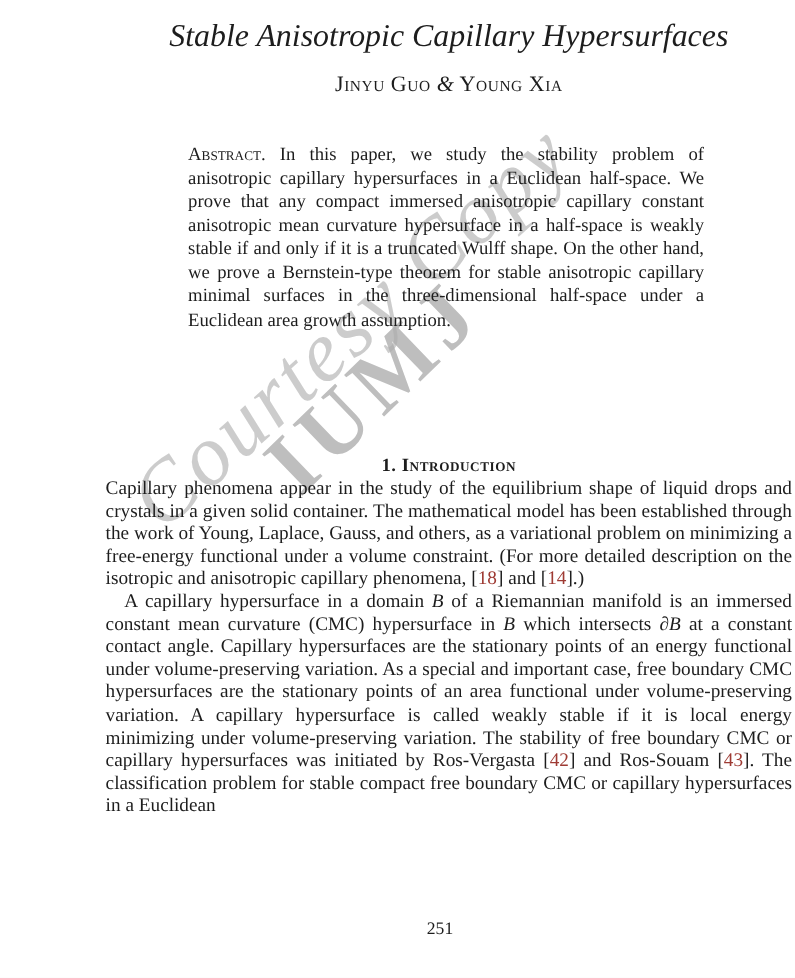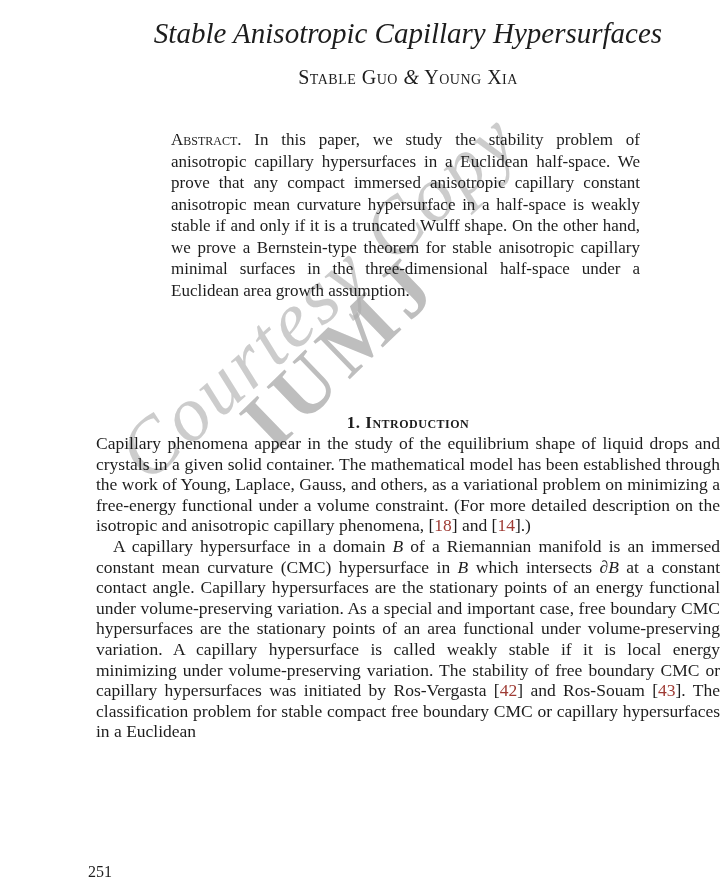--- a/index.html
+++ b/index.html
@@ -87,22 +87,23 @@
     text-align:justify;
     font-size:17.5px;
     line-height:20.6px;
   }
   .par1{}
   .par2{text-indent:17px;}
   .cite{color:var(--cite-color);}
   .math{font-style:italic;}
   .page-number{
     position:absolute;
-    left:88px;top:863px;
+    left:88px;top:836px;
     width:624px;
+    text-align:center;
     font-size:16px;
     z-index:1;
   }
   .footer-line{
     position:absolute;
     left:88px;top:859px;
     width:624px;
     text-align:center;
     font-size:15.5px;
     color:var(--footer-color);
@@ -116,21 +117,21 @@
 
   <div class="wm wm-courtesy">Courtesy Copy</div>
   <div class="wm wm-iumj">IUMJ</div>
 
   <div class="content">
 
     <h1 class="title">
       <span>Stable Anisotropic Capillary Hypersurfaces</span><br>
     </h1>
 
-    <div class="authors"><span>Stable Guo </span><span class="amp">&amp;</span><span> Young Xia</span></div>
+    <div class="authors"><span>Jinyu Guo </span><span class="amp">&amp;</span><span> Young Xia</span></div>
 
     <div class="abstract">
       <span class="abstract-label">Abstract.</span><span><span>  In this paper, we study the stability problem of anisotropic capillary hypersurfaces in a Euclidean half-space. We prove that any compact immersed anisotropic capillary constant anisotropic mean curvature hypersurface in a half-space is weakly stable if and only if it is a truncated Wulff shape. On the other hand, we prove a Bernstein-type theorem for stable anisotropic capillary minimal surfaces in the three-dimensional half-space under a Euclidean area growth assumption.</span></span>
     </div>
 
     <h2 class="section-heading">1. Introduction</h2>
 
     <p class="body-par par1"><span>Capillary phenomena appear in the study of the equilibrium shape of liquid drops and crystals in a given solid container. The mathematical model has been established through the work of Young, Laplace, Gauss, and others, as a variational problem on minimizing a free-energy functional under a volume constraint. (For more detailed description on the isotropic and anisotropic capillary phenomena, [</span><span class="cite">18</span><span>] and [</span><span class="cite">14</span><span>].)</span></p>
 
     <p class="body-par par2"><span>A capillary hypersurface in a domain </span><span class="math">B</span><span> of a Riemannian manifold is an immersed constant mean curvature (CMC) hypersurface in </span><span class="math">B</span><span> which intersects </span><span class="math">∂B</span><span> at a constant contact angle. Capillary hypersurfaces are the stationary points of an energy functional under volume-preserving variation. As a special and important case, free boundary CMC hypersurfaces are the stationary points of an area functional under volume-preserving variation. A capillary hypersurface is called weakly stable if it is local energy minimizing under volume-preserving variation. The stability of free boundary CMC or capillary hypersurfaces was initiated by Ros-Vergasta [</span><span class="cite">42</span><span>] and Ros-Souam [</span><span class="cite">43</span><span>]. The classification problem for stable compact free boundary CMC or capillary hypersurfaces in a Euclidean</span></p>

